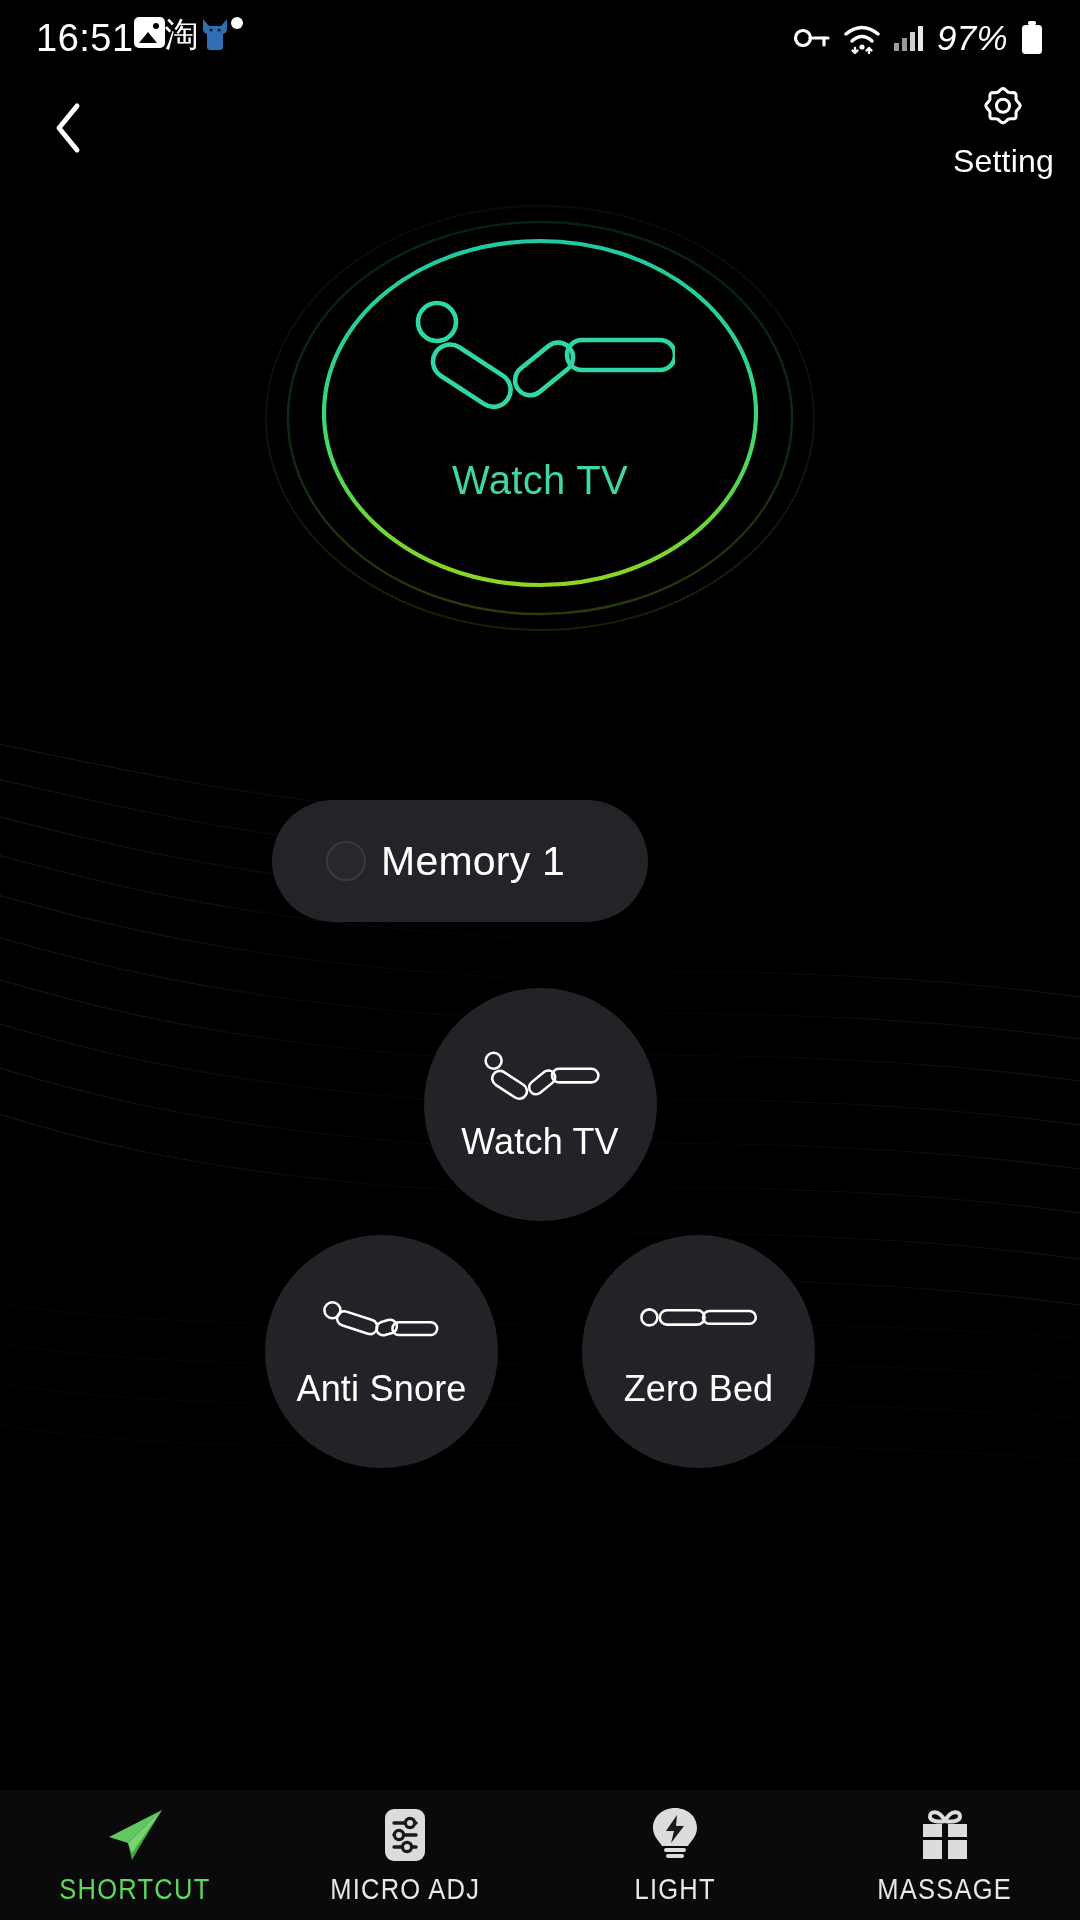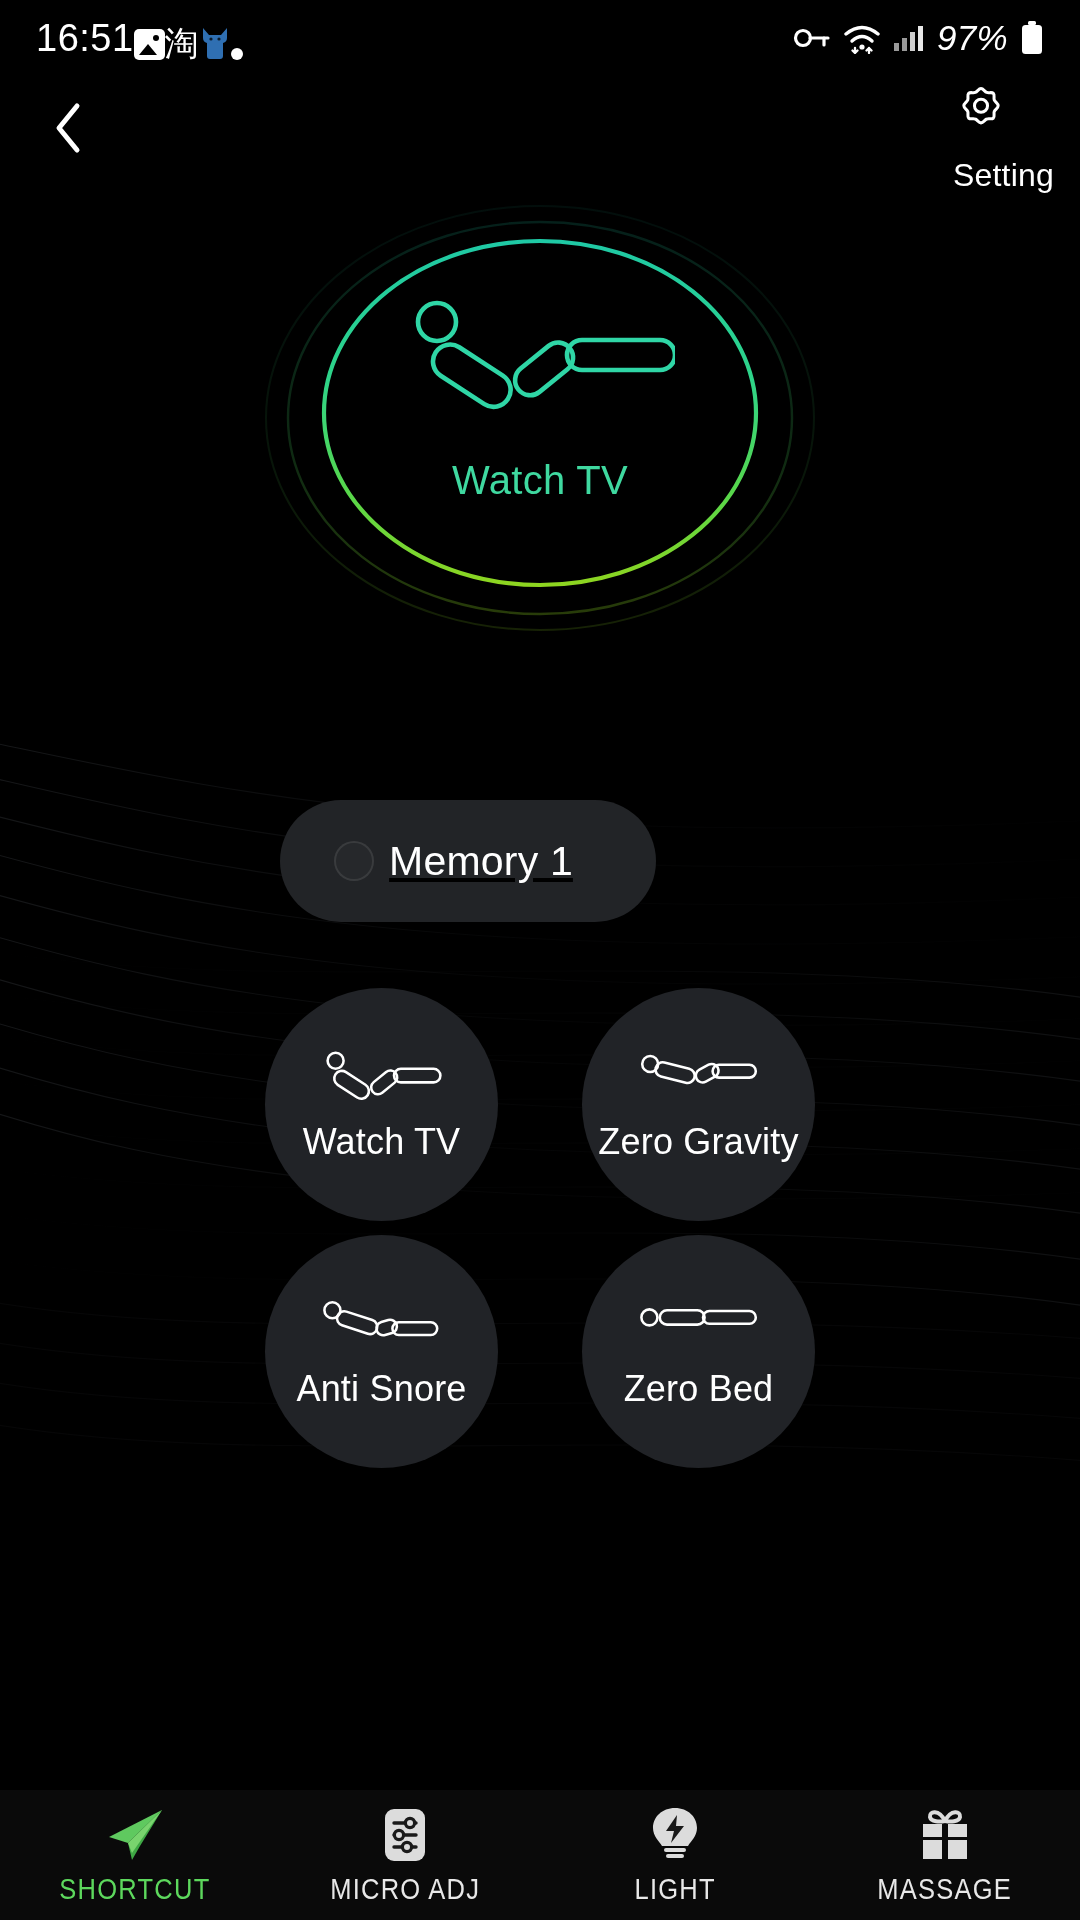--- a/index.html
+++ b/index.html
@@ -22,21 +22,21 @@
     opacity:.55; pointer-events:none;
   }
 
   
   .status-bar{
     position:absolute; left:0; top:0; width:1080px; height:76px;
     display:flex; align-items:center; justify-content:space-between;
     padding:0 36px;
     color:#fff;
   }
-  .sb-left{ display:flex; align-items:flex-end; }
+  .sb-left{ display:flex; align-items:flex-start; }
   .sb-time{ font-size:38px; letter-spacing:.5px; color:#fff; }
   .sb-right{ display:flex; align-items:center; gap:12px; }
   .sb-batt-text{ font-size:35px; color:#fff; letter-spacing:.3px;font-style:italic; }
 
   .icon-photo{
     width:31px;height:31px;background:#fff;border-radius:5px;position:relative;
   }
   .icon-photo:after{
     content:""; position:absolute; left:5px; bottom:5px;
     width:0;height:0;border-left:9px solid transparent;border-right:9px solid transparent;
@@ -53,42 +53,42 @@
   
   .header{
     position:absolute; left:0; top:76px; width:1080px; height:110px;
   }
   .back-btn{
     position:absolute; left:34px; top:18px; width:68px; height:68px;
     display:flex; align-items:center; justify-content:center;
   }
   .setting-btn{
     position:absolute; right:26px; top:5px;
-    display:flex; flex-direction:column; align-items:flex-start; gap:20px;
+    display:flex; flex-direction:column; align-items:center; gap:6px;
     color:#fff;
   }
   .setting-label{ font-size:32px; color:#fff; letter-spacing:.2px; }
 
   
   .dial-wrap{
     position:absolute; left:50%; top:200px; transform:translateX(-50%);
     width:560px; height:440px;
   }
   .dial-center-label{
     position:absolute; left:0; right:0; top:258px; text-align:center;
     font-size:40px; color:#3fd9a0; letter-spacing:.3px;
   }
   .dial-bed-icon{
     position:absolute; left:50%; top:100px; transform:translateX(-50%);
   }
 
   
   .memory-row{
-    position:absolute; left:12px; top:800px; width:912px;
-    display:flex; justify-content:center; gap:62px;text-decoration:underline;
+    position:absolute; left:4px; top:800px; width:912px;
+    display:flex; justify-content:center; gap:62px;
   }
   .memory-pill{
     width:376px; height:122px; border-radius:61px;
     background:#222427;
     display:flex; align-items:center;
     position:relative;
   }
   .memory-knob{
     position:absolute; left:54px; top:50%; transform:translateY(-50%);
     width:40px;height:40px;border-radius:50%;
@@ -288,33 +288,20 @@
               <circle cx="17" cy="12" r="10"></circle>
               <rect x="22" y="21" width="48" height="19" rx="9.5" transform="rotate(33 22 21)"></rect>
               <rect x="58" y="44" width="37" height="17" rx="8.5" transform="rotate(-39 58 44)"></rect>
               <rect x="90" y="22" width="58" height="17" rx="8.5"></rect>
             </g>
           </svg>
         </span>
         <span class="preset-label">Watch TV</span>
       </div>
 
-      <div class="preset-circle">
-        <span class="preset-icon">
-          <svg width="120" height="50" viewBox="0 0 150 62">
-            <g fill="none" stroke="#fff" stroke-width="3.2" stroke-linejoin="round" stroke-linecap="round">
-              <circle cx="14" cy="16" r="10"></circle>
-              <rect x="23" y="12" width="50" height="18" rx="9" transform="rotate(14 23 12)"></rect>
-              <rect x="68" y="27" width="30" height="17" rx="8.5" transform="rotate(-28 68 27)"></rect>
-              <rect x="92" y="17" width="54" height="16" rx="8"></rect>
-            </g>
-          </svg>
-        </span>
-        <span class="preset-label">Zero Gravity</span>
-      </div>
 
     </div>
     <div class="preset-row">
 
       <div class="preset-circle">
         <span class="preset-icon">
           <svg width="120" height="50" viewBox="0 0 150 62">
             <g fill="none" stroke="#fff" stroke-width="3.2" stroke-linejoin="round" stroke-linecap="round">
               <circle cx="13" cy="15" r="10"></circle>
               <rect x="22" y="14" width="52" height="18" rx="9" transform="rotate(18 22 14)"></rect>

